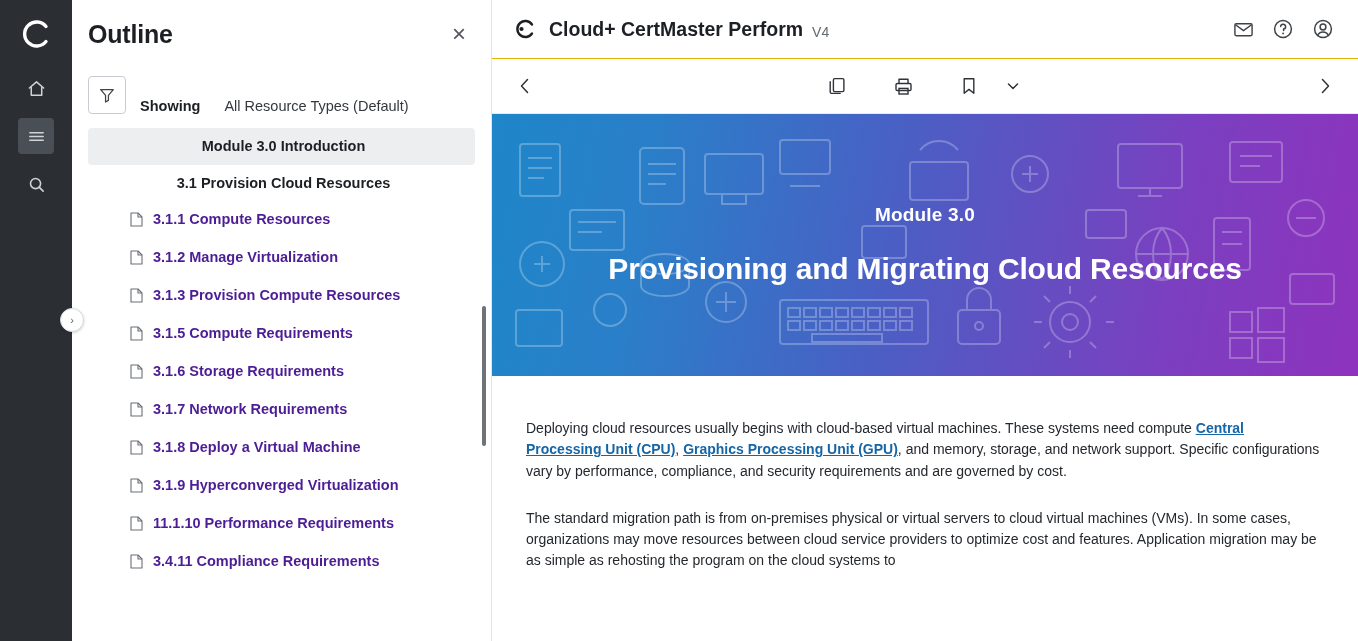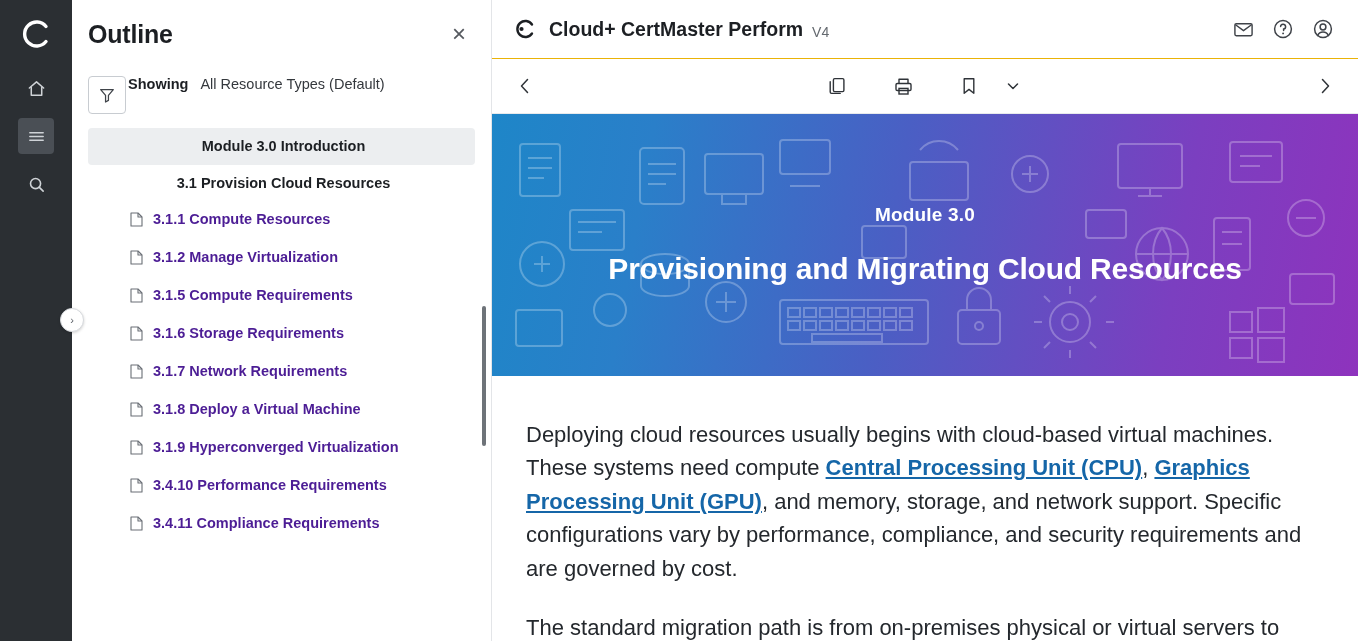--- a/index.html
+++ b/index.html
@@ -91,23 +91,23 @@
     right: 18px;
     top: 20px;
     width: 28px; height: 28px;
     display: flex; align-items: center; justify-content: center;
     color: #55595f;
     font-size: 24px;
     line-height: 1;
   }
   .filter-row {
     display: flex;
-    align-items: flex-start;
+    align-items: flex-end;
     padding: 8px 16px 14px 16px;
-    gap: 2px;
+    gap: 14px;
   }
   .filter-btn {
     width: 38px; height: 38px;
     border: 1px solid #c8ccd1;
     border-radius: 4px;
     display: flex; align-items: center; justify-content: center;
     background: #fff;
     color: #3f4349;
   }
   .showing-label {
@@ -285,21 +285,21 @@
     letter-spacing: -0.2px;
   }
 
   
   .doc-body {
     flex: 1 1 auto;
     padding: 42px 36px 10px 34px;
     overflow: hidden;
   }
   .doc-p {
-    font-size: 22px;
+    font-size: 14px;
     line-height: 1.52;
     color: #24282d;
     margin: 0 0 26px 0;
     max-width: 810px;
   }
   .doc-link {
     color: #1566a8;
     font-weight: bold;
   }
 </style>
@@ -381,20 +381,27 @@
                 <path d="M1 1h7l4 4v9H1z" fill="none" stroke="currentColor" stroke-width="1.1" stroke-linejoin="round"></path>
                 <path d="M8 1v4h4" fill="none" stroke="currentColor" stroke-width="1.1" stroke-linejoin="round"></path>
               </svg></span>
             <span class="o-label">3.1.2 Manage Virtualization</span>
           </div>
           <div class="o-item level1">
             <span class="o-doc-icon"><svg width="13" height="15" viewBox="0 0 13 15" aria-hidden="true">
                 <path d="M1 1h7l4 4v9H1z" fill="none" stroke="currentColor" stroke-width="1.1" stroke-linejoin="round"></path>
                 <path d="M8 1v4h4" fill="none" stroke="currentColor" stroke-width="1.1" stroke-linejoin="round"></path>
               </svg></span>
+            <span class="o-label">3.1.3 Provision Compute Resources</span>
+          </div>
+          <div class="o-item level1">
+            <span class="o-doc-icon"><svg width="13" height="15" viewBox="0 0 13 15" aria-hidden="true">
+                <path d="M1 1h7l4 4v9H1z" fill="none" stroke="currentColor" stroke-width="1.1" stroke-linejoin="round"></path>
+                <path d="M8 1v4h4" fill="none" stroke="currentColor" stroke-width="1.1" stroke-linejoin="round"></path>
+              </svg></span>
             <span class="o-label">3.1.5 Compute Requirements</span>
           </div>
           <div class="o-item level1">
             <span class="o-doc-icon"><svg width="13" height="15" viewBox="0 0 13 15" aria-hidden="true">
                 <path d="M1 1h7l4 4v9H1z" fill="none" stroke="currentColor" stroke-width="1.1" stroke-linejoin="round"></path>
                 <path d="M8 1v4h4" fill="none" stroke="currentColor" stroke-width="1.1" stroke-linejoin="round"></path>
               </svg></span>
             <span class="o-label">3.1.6 Storage Requirements</span>
           </div>
           <div class="o-item level1">
@@ -416,21 +423,21 @@
                 <path d="M1 1h7l4 4v9H1z" fill="none" stroke="currentColor" stroke-width="1.1" stroke-linejoin="round"></path>
                 <path d="M8 1v4h4" fill="none" stroke="currentColor" stroke-width="1.1" stroke-linejoin="round"></path>
               </svg></span>
             <span class="o-label">3.1.9 Hyperconverged Virtualization</span>
           </div>
           <div class="o-item level1">
             <span class="o-doc-icon"><svg width="13" height="15" viewBox="0 0 13 15" aria-hidden="true">
                 <path d="M1 1h7l4 4v9H1z" fill="none" stroke="currentColor" stroke-width="1.1" stroke-linejoin="round"></path>
                 <path d="M8 1v4h4" fill="none" stroke="currentColor" stroke-width="1.1" stroke-linejoin="round"></path>
               </svg></span>
-            <span class="o-label">3.4.10 Performance Requirements</span>
+            <span class="o-label">11.1.10 Performance Requirements</span>
           </div>
           <div class="o-item level1">
             <span class="o-doc-icon"><svg width="13" height="15" viewBox="0 0 13 15" aria-hidden="true">
                 <path d="M1 1h7l4 4v9H1z" fill="none" stroke="currentColor" stroke-width="1.1" stroke-linejoin="round"></path>
                 <path d="M8 1v4h4" fill="none" stroke="currentColor" stroke-width="1.1" stroke-linejoin="round"></path>
               </svg></span>
             <span class="o-label">3.4.11 Compliance Requirements</span>
           </div>
         </div>
       <div class="scroll-track">

